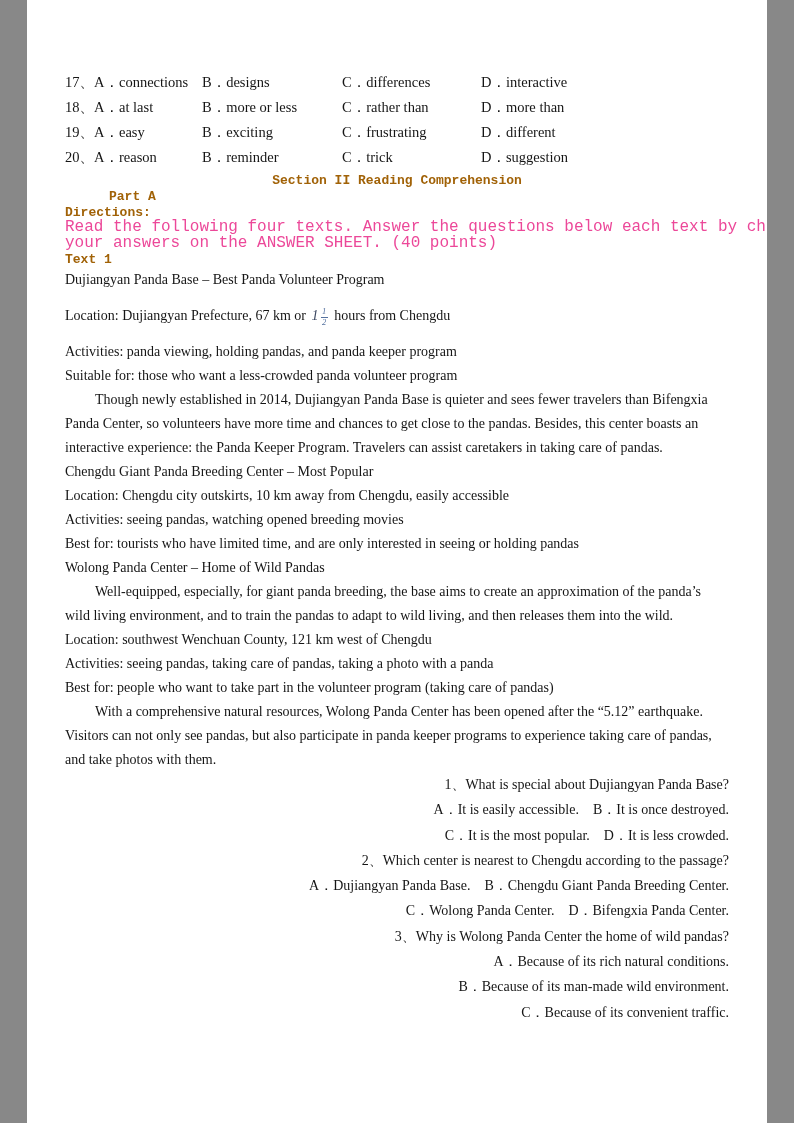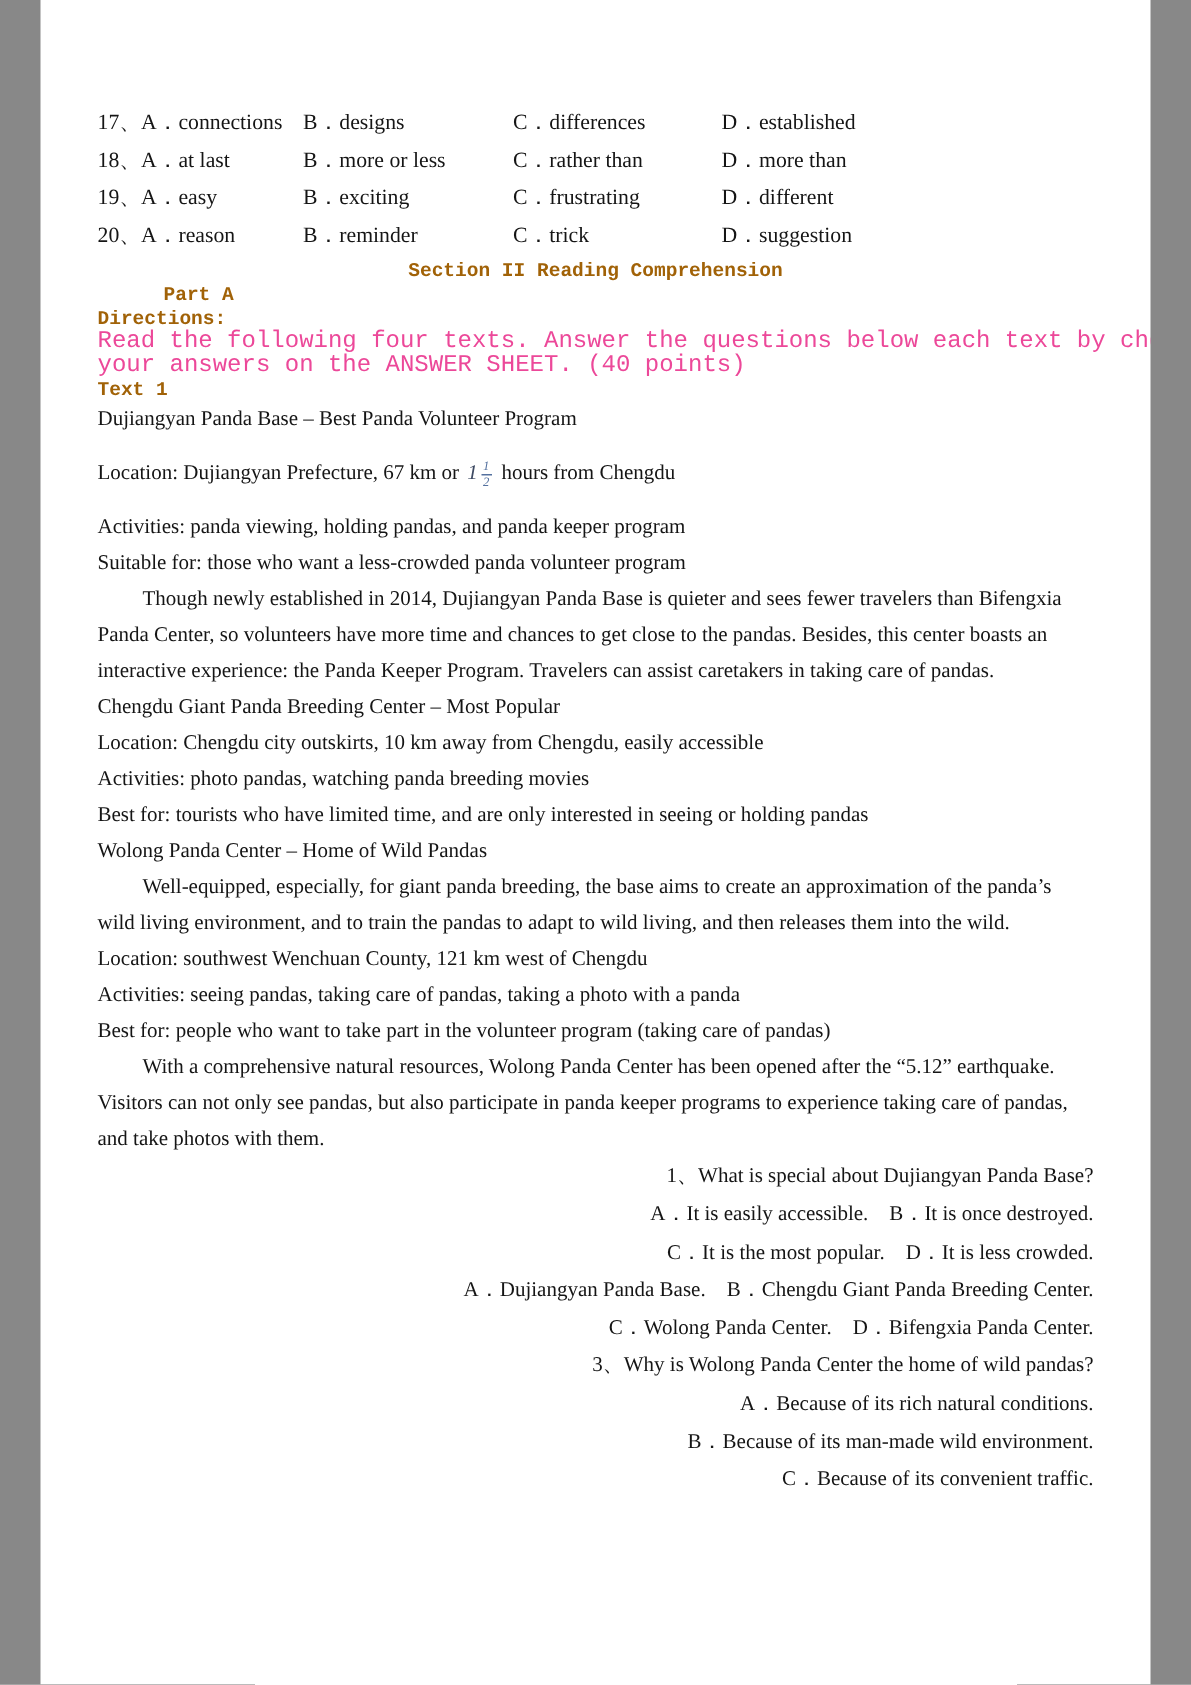--- a/index.html
+++ b/index.html
@@ -69,21 +69,21 @@
 <body>
 
 <div class="page">
 
   <div>
     <div class="cloze-row">
       <span>17、</span>
       <span>A．connections</span>
       <span>B．designs</span>
       <span>C．differences</span>
-      <span>D．established</span>
+      <span>D．interactive</span>
     </div>
     <div class="cloze-row">
       <span>18、</span>
       <span>A．at last</span>
       <span>B．more or less</span>
       <span>C．rather than</span>
       <span>D．more than</span>
     </div>
     <div class="cloze-row">
       <span>19、</span>
@@ -112,35 +112,36 @@
     <div class="body-line">Dujiangyan Panda Base – Best Panda Volunteer Program</div>
 
     <div class="body-line loc-frac-line"><span>Location: Dujiangyan Prefecture, 67 km or </span><span class="frac-whole">1</span><span class="frac"><span class="fnum">1</span><span class="fden">2</span></span><span> hours from Chengdu</span></div>
 
     <div class="body-line">Activities: panda viewing, holding pandas, and panda keeper program</div>
     <div class="body-line">Suitable for: those who want a less-crowded panda volunteer program</div>
     <div class="body-line para">Though newly established in 2014, Dujiangyan Panda Base is quieter and sees fewer travelers than Bifengxia Panda Center, so volunteers have more time and chances to get close to the pandas. Besides, this center boasts an interactive experience: the Panda Keeper Program. Travelers can assist caretakers in taking care of pandas.</div>
 
     <div class="body-line">Chengdu Giant Panda Breeding Center – Most Popular</div>
     <div class="body-line">Location: Chengdu city outskirts, 10 km away from Chengdu, easily accessible</div>
-    <div class="body-line">Activities: photo pandas, watching panda breeding movies</div>
+    <div class="body-line">Activities: seeing pandas, watching opened breeding movies</div>
     <div class="body-line">Best for: tourists who have limited time, and are only interested in seeing or holding pandas</div>
     <div class="body-line">Wolong Panda Center – Home of Wild Pandas</div>
 
     <div class="body-line para">Well-equipped, especially, for giant panda breeding, the base aims to create an approximation of the panda’s wild living environment, and to train the pandas to adapt to wild living, and then releases them into the wild.</div>
     <div class="body-line">Location: southwest Wenchuan County, 121 km west of Chengdu</div>
     <div class="body-line">Activities: seeing pandas, taking care of pandas, taking a photo with a panda</div>
     <div class="body-line">Best for: people who want to take part in the volunteer program (taking care of pandas)</div>
     <div class="body-line para">With a comprehensive natural resources, Wolong Panda Center has been opened after the “5.12” earthquake. Visitors can not only see pandas, but also participate in panda keeper programs to experience taking care of pandas, and take photos with them.</div>
   </div>
 
   <div class="q-block">
     <div class="q-line">1、What is special about Dujiangyan Panda Base?</div>
     <div class="q-line">A．It is easily accessible.    B．It is once destroyed.</div>
     <div class="q-line">C．It is the most popular.    D．It is less crowded.</div>
+    <div class="q-line">2、Which center is nearest to Chengdu according to the passage?</div>
     <div class="q-line">A．Dujiangyan Panda Base.    B．Chengdu Giant Panda Breeding Center.</div>
     <div class="q-line">C．Wolong Panda Center.    D．Bifengxia Panda Center.</div>
     <div class="q-line">3、Why is Wolong Panda Center the home of wild pandas?</div>
     <div class="q-line">A．Because of its rich natural conditions.</div>
     <div class="q-line">B．Because of its man-made wild environment.</div>
     <div class="q-line">C．Because of its convenient traffic.</div>
   </div>
 
 </div>
 

